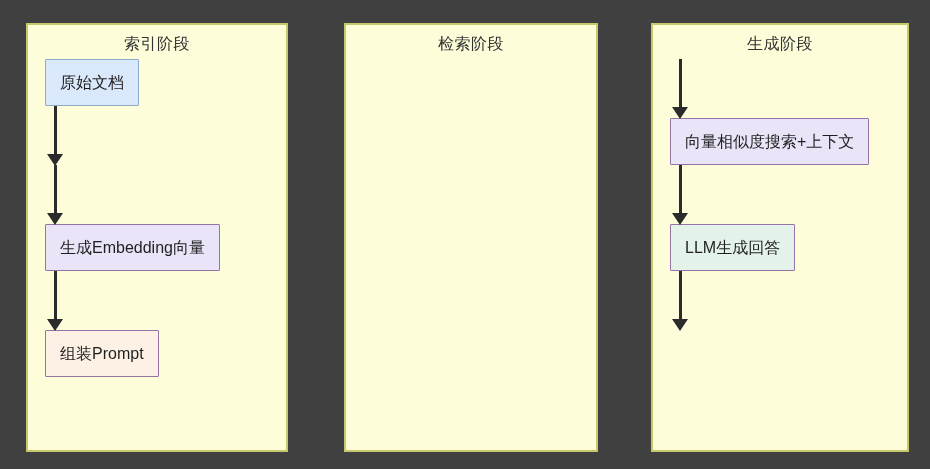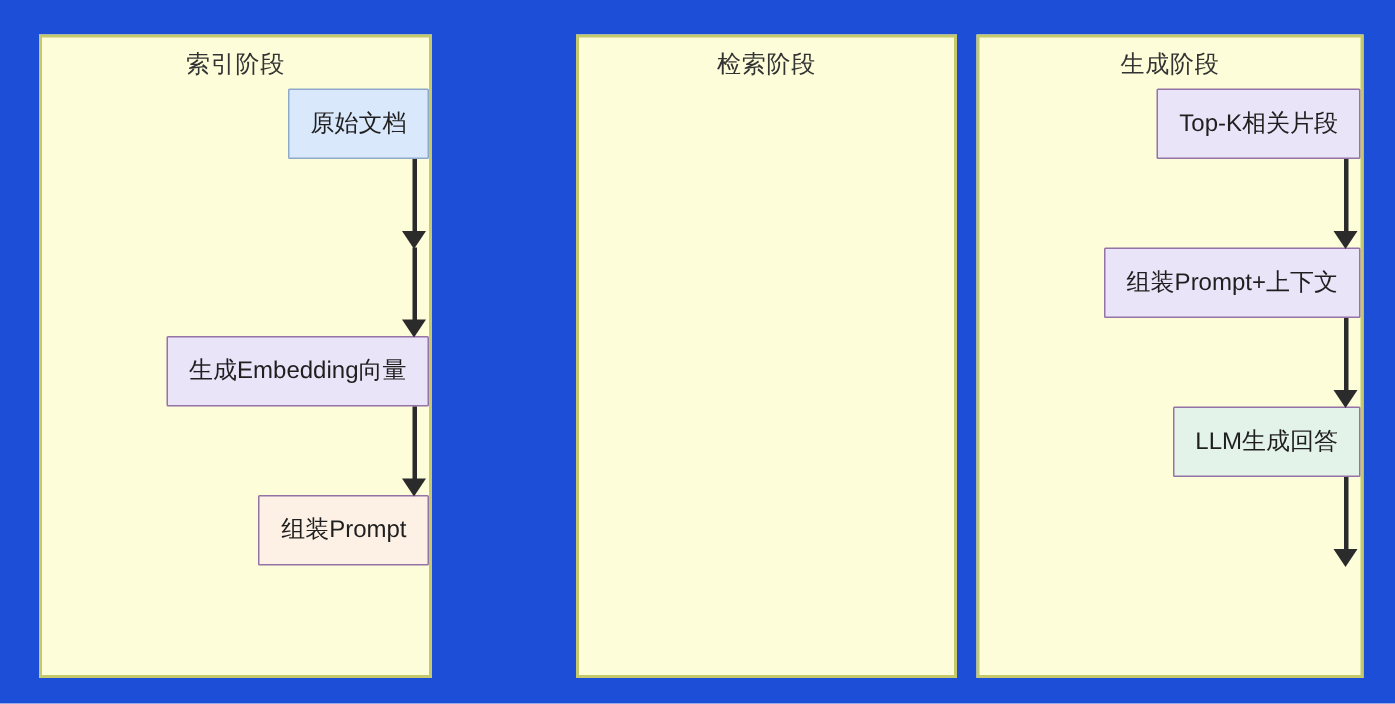--- a/index.html
+++ b/index.html
@@ -10,32 +10,32 @@
   body {
     width: 930px;
     height: 469px;
     font-family: "Liberation Sans", "DejaVu Sans", sans-serif;
     overflow: hidden;
   }
   #diagram-root {
     position: relative;
     width: 930px;
     height: 469px;
-    background: #1d4ed8;
+    background: #404040;
   }
   .lane {
     position: absolute;
     top: 23px;
     height: 429px;
     background: #fdfdd9;
     border: 2px solid #c5c96c;
     box-sizing: border-box;
   }
   .lane-1 { left: 26px;  width: 262px; }
-  .lane-2 { left: 344px; width: 254px; margin-left: 40px; }
+  .lane-2 { left: 344px; width: 254px; }
   .lane-3 { left: 651px; width: 258px; }
 
   .lane-title {
     position: absolute;
     top: 9px;
     left: 0;
     right: 0;
     text-align: center;
     font-size: 16px;
     line-height: 20px;
@@ -45,22 +45,23 @@
   }
 
   .flow {
     position: absolute;
     left: 0;
     right: 0;
     top: 34px;
     bottom: 18px;
     display: flex;
     flex-direction: column;
-    align-items: flex-end;
+    align-items: flex-start;
     justify-content: flex-start;
+    padding-left: 17px;
   }
 
   .node {
     box-sizing: border-box;
     min-height: 47px;
     display: flex;
     align-items: center;
     justify-content: center;
     padding: 6px 14px;
     font-size: 16px;
@@ -164,28 +165,27 @@
   </div>
 
   <div class="lane lane-2">
     <div class="lane-title">检索阶段</div>
   </div>
 
   <div class="lane lane-3">
     <div class="lane-title">生成阶段</div>
     <div class="flow">
 
-      <div class="node fill-lavender">Top-K相关片段</div>
 
       <div class="connector gap-a">
         <span class="shaft"></span>
         <span class="head"></span>
       </div>
 
-      <div class="node fill-lavender">组装Prompt+上下文</div>
+      <div class="node fill-lavender">向量相似度搜索+上下文</div>
 
       <div class="connector gap-b">
         <span class="shaft"></span>
         <span class="head"></span>
       </div>
 
       <div class="node fill-mint">LLM生成回答</div>
 
       <div class="connector gap-c">
         <span class="shaft"></span>

